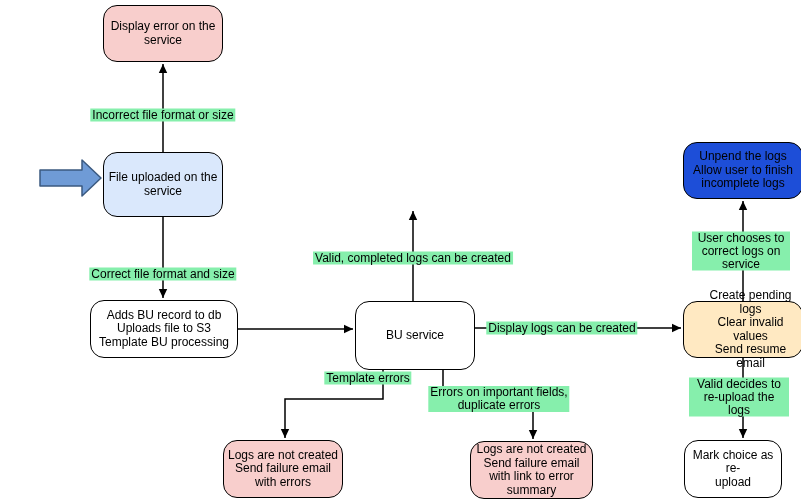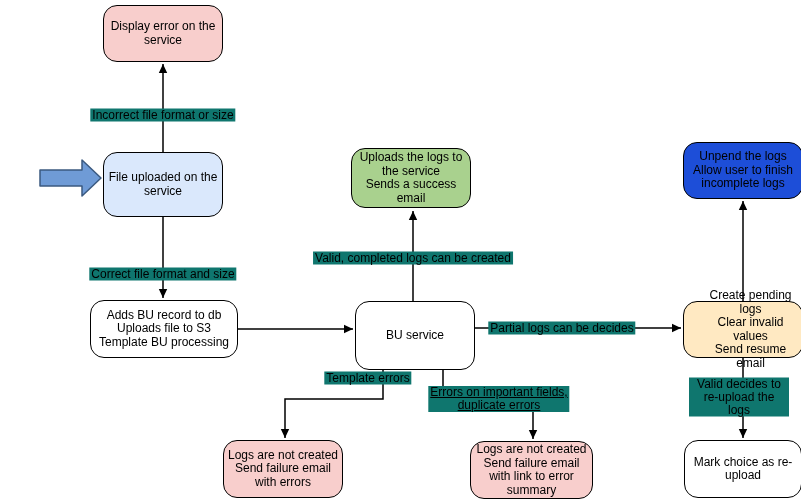--- a/index.html
+++ b/index.html
@@ -35,46 +35,46 @@
     font-size: 12px;
     line-height: 13.5px;
     color: #000000;
     white-space: pre-line;
     padding: 2px;
     background: #ffffff;
   }
   .edge-label {
     position: absolute;
     transform: translate(-50%, -50%);
-    background: #0f766e;
+    background: #86efac;
     font-size: 12px;
     line-height: 13px;
     color: #000000;
     text-align: center;
     white-space: pre-line;
     padding: 0 2px;
   }
   
   #n-display-error   { left: 65px;  top: 5px;   width: 120px; height: 57px; }
   #n-file-uploaded   { left: 65px;  top: 152px; width: 120px; height: 65px; }
   #n-adds-bu         { left: 52px;  top: 300px; width: 148px; height: 58px; }
   #n-bu-service      { left: 317px; top: 301px; width: 120px; height: 69px; }
   #n-uploads-logs    { left: 313px; top: 148px; width: 120px; height: 60px; }
   #n-unpend          { left: 645px; top: 142px; width: 120px; height: 57px; }
   #n-create-pending  { left: 645px; top: 301px; width: 120px; height: 57px; }
-  #n-mark-choice     { left: 646px; top: 440px; width: 118px; height: 58px; }
+  #n-mark-choice     { left: 646px; top: 440px; width: 98px; height: 58px; }
   #n-fail-template   { left: 185px; top: 440px; width: 120px; height: 58px; }
   #n-fail-fields     { left: 432px; top: 441px; width: 123px; height: 58px; }
   
   #l-incorrect   { left: 125px; top: 115px; }
   #l-correct     { left: 125px; top: 274px; }
   #l-valid       { left: 375px; top: 258px; text-align: right; }
   #l-partial     { left: 524px; top: 328px; }
   #l-template    { left: 330px; top: 378px; text-align: right; }
-  #l-fields      { left: 461px; top: 399px; text-decoration: underline; }
+  #l-fields      { left: 461px; top: 399px; }
   #l-user-choose { left: 703px; top: 251px; }
   #l-user-decide { left: 701px; top: 397px; }
 </style>
 </head>
 <body>
 
 <div class="canvas">
 
   <svg class="edges-layer" width="801" height="501" viewBox="0 0 801 501">
     <defs>
@@ -103,24 +103,20 @@
 
   <div class="node" id="n-file-uploaded" style="background-color: rgb(218, 232, 252);">File uploaded on the
 service</div>
 
   <div class="node" id="n-adds-bu" style="background-color: rgb(255, 255, 255);">Adds BU record to db
 Uploads file to S3
 Template BU processing</div>
 
   <div class="node" id="n-bu-service" style="background-color: rgb(255, 255, 255);">BU service</div>
 
-  <div class="node" id="n-uploads-logs" style="background-color: rgb(169, 209, 142);">Uploads the logs to
-the service
-Sends a success
-email</div>
 
   <div class="node" id="n-unpend" style="background-color: #1d4ed8;">Unpend the logs
 Allow user to finish
 incomplete logs</div>
 
   <div class="node" id="n-create-pending" style="background-color: rgb(255, 233, 194); padding-left: 17px;">Create pending logs
 Clear invalid values
 Send resume email</div>
 
   <div class="node" id="n-mark-choice" style="background-color: rgb(255, 255, 255);">Mark choice as re-
@@ -131,19 +127,20 @@
 with errors</div>
 
   <div class="node" id="n-fail-fields" style="background-color: rgb(248, 206, 204);">Logs are not created
 Send failure email
 with link to error
 summary</div>
 
   <div class="edge-label" id="l-incorrect">Incorrect file format or size</div>
   <div class="edge-label" id="l-correct">Correct file format and size</div>
   <div class="edge-label" id="l-valid">Valid, completed logs can be created</div>
-  <div class="edge-label" id="l-partial">Partial logs can be decides</div>
+  <div class="edge-label" id="l-partial">Display logs can be created</div>
   <div class="edge-label" id="l-template">Template errors</div>
   <div class="edge-label" id="l-fields">Errors on important fields,
 duplicate errors</div>
+  <div class="edge-label" id="l-user-choose">User chooses to correct logs on service</div>
   <div class="edge-label" id="l-user-decide">Valid decides to re-upload the logs</div>
 
 </div>
 
 </body></html>

